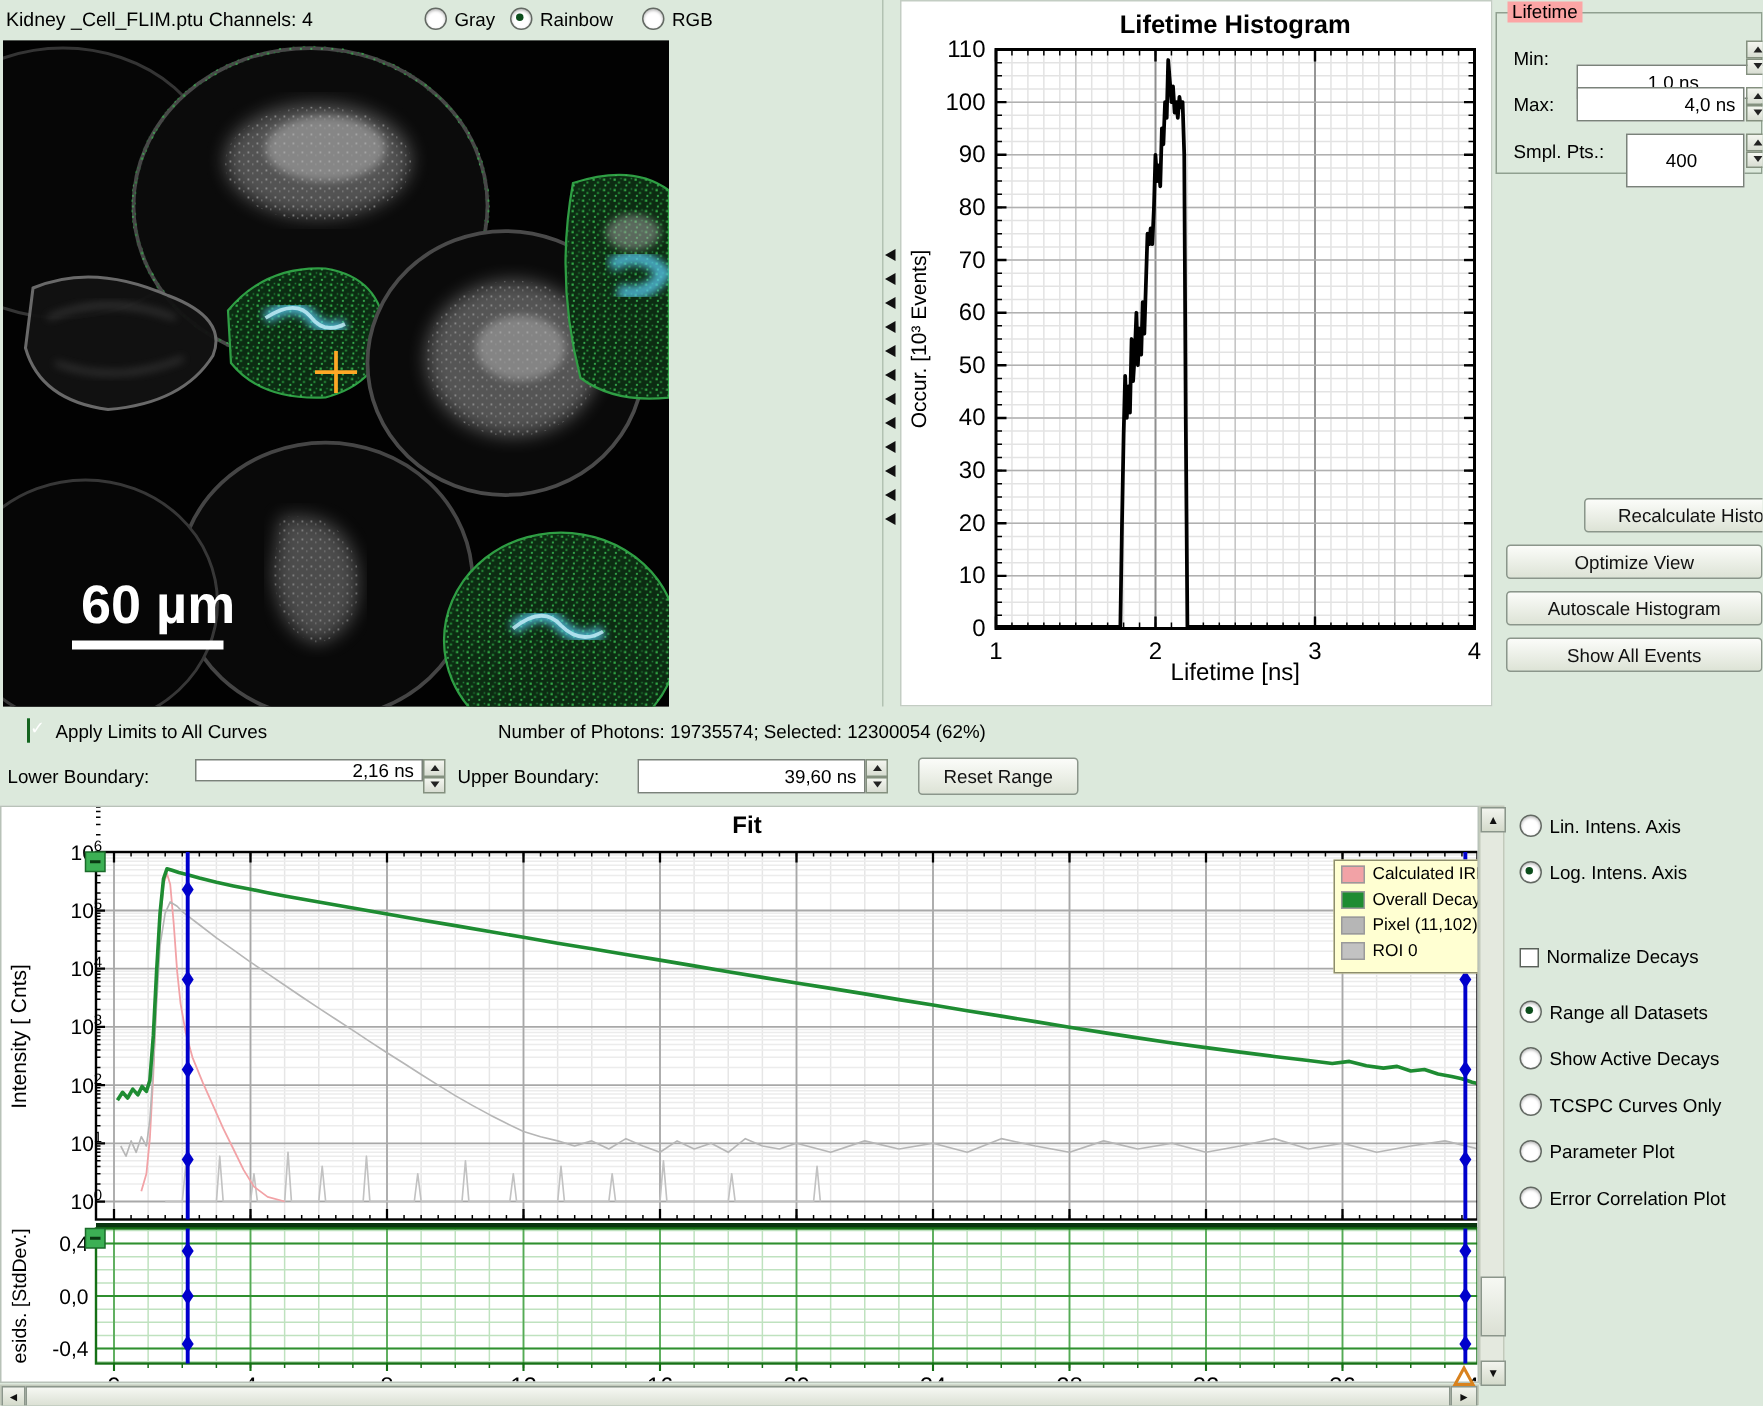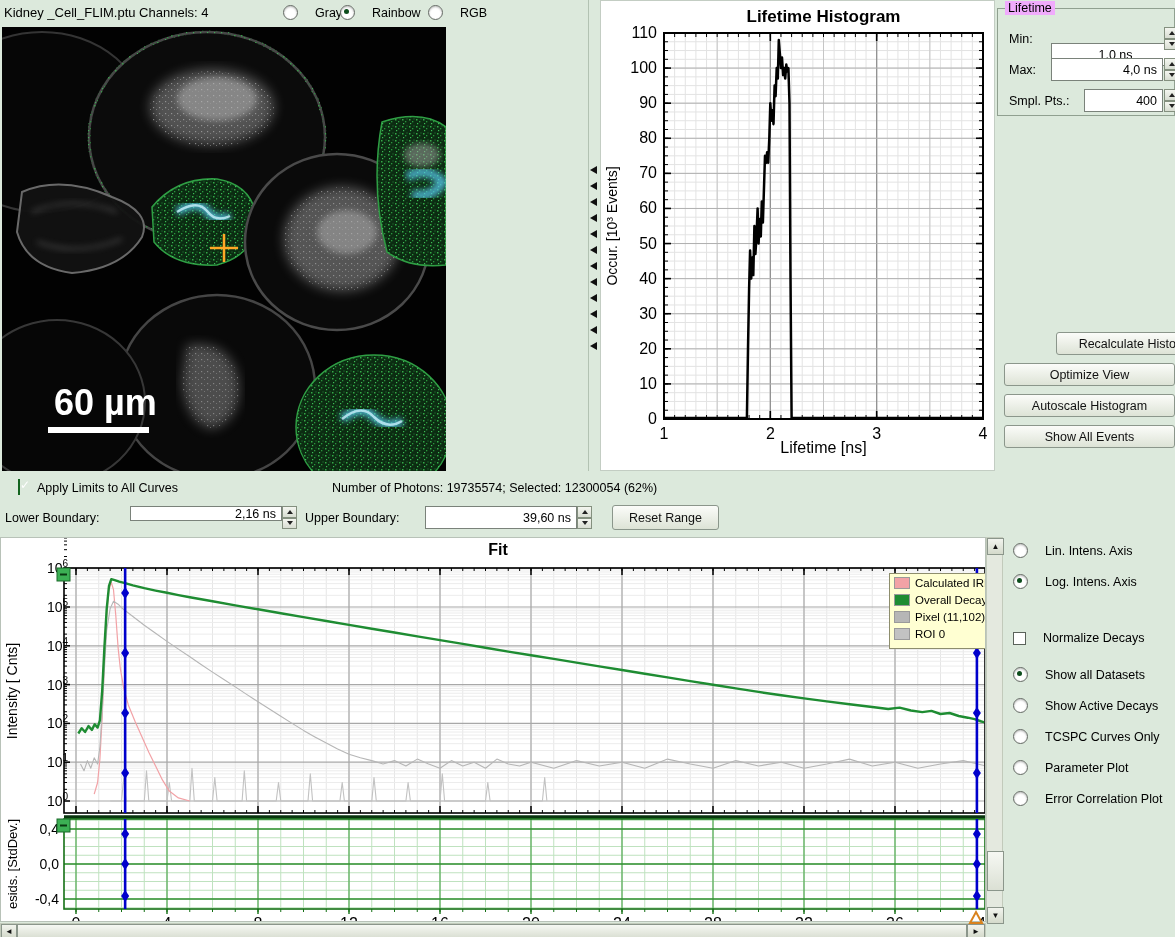--- a/index.html
+++ b/index.html
@@ -2,38 +2,38 @@
 <html><head>
 <meta charset="utf-8">
 <style>
   html,body{margin:0;padding:0;}
   body{width:1175px;height:937px;position:relative;background:#dce9dc;
        font-family:"Liberation Sans","DejaVu Sans",sans-serif;font-size:12.5px;color:#000;overflow:hidden;}
   .abs{position:absolute;}
   .panel{background:#fff;border:1px solid #c3cdc3;box-sizing:border-box;}
   
   #file-title{left:4px;top:5px;font-size:13px;}
-  .radio-row{display:flex;align-items:center;gap:17px;cursor:default;}
+  .radio-row{display:flex;align-items:center;gap:5px;cursor:default;}
   .rb{width:13px;height:13px;border-radius:50%;background:#fff;border:1px solid #636963;position:relative;box-shadow:inset 0 1px 2px #bbb;}
   .rb.sel::after{content:'';position:absolute;left:3px;top:3px;width:5px;height:5px;border-radius:50%;background:#0c4d1c;}
   .cb{width:13px;height:13px;border:1px solid #5a625a;background:#fff;position:relative;box-sizing:border-box;}
   .cb.checked{background:#1f8c3c;border-color:#14641f;}
   .cb.checked::after{content:'✓';position:absolute;left:1px;top:-2px;color:#fff;font-size:12px;font-weight:bold;}
   
   .inbox{background:#fff;border:1px solid #7a827a;box-sizing:border-box;display:flex;align-items:center;justify-content:flex-end;padding-right:5px;font-size:12.5px;}
   .spin{display:flex;flex-direction:column;width:15px;box-sizing:border-box;}
   .spin-b{flex:1;background:linear-gradient(#f4f6f0,#d8ddd2);border:1px solid #84907f;box-sizing:border-box;position:relative;}
   .spin-b.up::after,.spin-b.dn::after{content:'';position:absolute;left:50%;top:50%;transform:translate(-50%,-50%);
      width:0;height:0;border-left:3.5px solid transparent;border-right:3.5px solid transparent;}
   .spin-b.up::after{border-bottom:4px solid #222;}
   .spin-b.dn::after{border-top:4px solid #222;}
   .btn{background:linear-gradient(#fbfcf9,#dde3d6);border:1px solid #8b968b;border-radius:3px;
        display:flex;align-items:center;justify-content:center;font-size:12.5px;color:#111;box-sizing:border-box;cursor:default;}
   .groupbox{border:1px solid #90a090;box-sizing:border-box;}
-  .groupbox>.gb-title{position:absolute;top:-8px;left:7px;background:#f0abfc;padding:0 3px;font-size:12.5px;}
+  .groupbox>.gb-title{position:absolute;top:-8px;left:7px;background:#fca5a5;padding:0 3px;font-size:12.5px;}
   .fieldlabel{font-size:12.5px;}
   
   .tri-left{width:0;height:0;border-top:4px solid transparent;border-bottom:4px solid transparent;border-right:7px solid #101010;margin-top:8px;}
   .tri-left:first-child{margin-top:0;}
   
   #fit-legend{background:#ffffd2;border:1px solid #8d8d6d;overflow:hidden;}
   .legend-row{display:flex;align-items:center;gap:5px;height:17px;padding-left:4px;white-space:nowrap;}
   .legend-swatch{width:14px;height:10px;border:1px solid #9a9a9a;flex:0 0 auto;}
   .legend-row span{font-size:11.5px;}
   
@@ -469,21 +469,21 @@
   </div>
   <span class="abs fieldlabel" style="left:11px;top:54px;">Max:</span>
   <div class="abs inbox" style="left:53px;top:49px;width:112px;height:23px;">
     <span>4,0 ns</span>
   </div>
   <div class="abs spin" style="left:166px;top:49px;height:23px;">
     <div class="spin-b up"></div>
     <div class="spin-b dn"></div>
   </div>
   <span class="abs fieldlabel" style="left:11px;top:85px;">Smpl. Pts.:</span>
-  <div class="abs inbox" style="left:86px;top:80px;width:79px;height:23px;">
+  <div class="abs inbox" style="left:86px;top:80px;width:79px;height:36px;justify-content:center;">
     <span>400</span>
   </div>
   <div class="abs spin" style="left:166px;top:80px;height:23px;">
     <div class="spin-b up"></div>
     <div class="spin-b dn"></div>
   </div>
 </div>
 
 <div class="abs btn" style="left:1056px;top:332px;width:171px;height:23px;">Recalculate Histogram</div>
 <div class="abs btn" style="left:1004px;top:363px;width:171px;height:23px;">Optimize View</div>
@@ -1102,21 +1102,21 @@
 <div class="abs radio-row" style="left:1013px;top:574px;">
   <span class="rb sel"></span>
   <span class="opt-label">Log. Intens. Axis</span>
 </div>
 <div class="abs radio-row" style="left:1013px;top:631px;">
   <span class="cb"></span>
   <span class="opt-label">Normalize Decays</span>
 </div>
 <div class="abs radio-row" style="left:1013px;top:667px;">
   <span class="rb sel"></span>
-  <span class="opt-label">Show all Datasets</span>
+  <span class="opt-label">Range all Datasets</span>
 </div>
 <div class="abs radio-row" style="left:1013px;top:698px;">
   <span class="rb"></span>
   <span class="opt-label">Show Active Decays</span>
 </div>
 <div class="abs radio-row" style="left:1013px;top:729px;">
   <span class="rb"></span>
   <span class="opt-label">TCSPC Curves Only</span>
 </div>
 <div class="abs radio-row" style="left:1013px;top:760px;">

